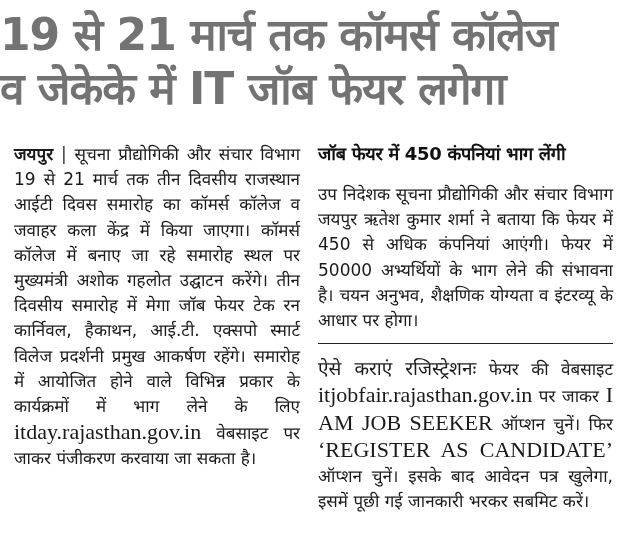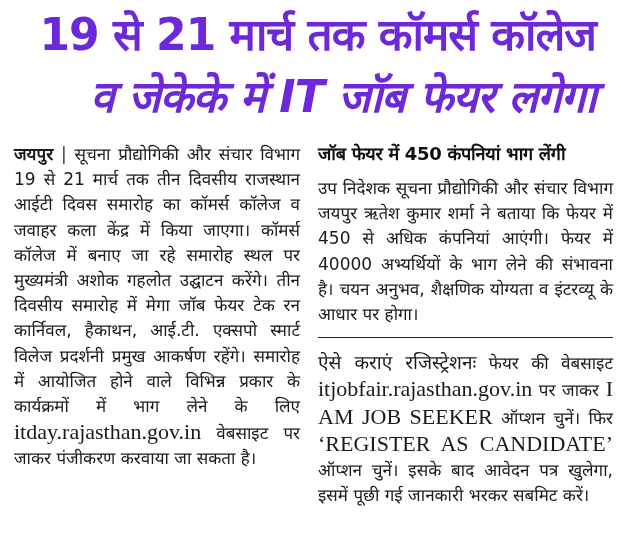--- a/index.html
+++ b/index.html
@@ -1,35 +1,35 @@
 <!DOCTYPE html>
 <html><head>
 <meta charset="utf-8">
 <style>
   html, body { margin:0; padding:0; background:#ffffff; }
   body { width:621px; height:559px; overflow:hidden; position:relative; color:#111; }
   .headline {
     position:absolute; left:0; top:0; width:596px;
     font-family:"DejaVu Sans", sans-serif; font-weight:bold;
-    text-align:right; color:#6d28d9; letter-spacing:-1px;
+    text-align:left; color:#737373; letter-spacing:-1px;
   }
   .hl1 { top:4px; font-size:44px; line-height:62px; }
-  .hl2 { top:66px; font-size:44px; line-height:62px;font-style:italic; }
+  .hl2 { top:58px; font-size:44px; line-height:62px; }
   .col {
     position:absolute; top:142px;
     font-family:"DejaVu Sans", sans-serif; font-size:17px; line-height:25.2px;
     text-align:justify; color:#1a1a1a;
   }
   .col-left { left:14px; width:286px; }
   .col-right { left:318px; width:295px; }
   .dateline { font-weight:bold; }
   .pipe { font-weight:normal; color:#333; }
   .sub-head {
     font-family:"DejaVu Sans", sans-serif; font-weight:bold; font-size:18px;
-    line-height:24px; margin:0 0 10px 0; color:#111; white-space:nowrap; letter-spacing:-0.3px;
+    line-height:24px; margin:0 0 16px 0; color:#111; white-space:nowrap; letter-spacing:-0.3px;
   }
   .rule { border:none; border-top:1.5px solid #222; margin:10px 0 12px 0; }
   .reg-head { font-weight:normal; font-size:19px; }
   .serif { font-family:"Liberation Serif", serif; font-size:22px; }
   p { margin:0; }
 </style>
 </head>
 <body>
 
 <div>
@@ -41,21 +41,21 @@
       <span class="dateline">जयपुर</span>
       <span class="pipe">|</span>
       <span>सूचना प्रौद्योगिकी और संचार विभाग 19 से 21 मार्च तक तीन दिवसीय राजस्थान आईटी दिवस समारोह का कॉमर्स कॉलेज व जवाहर कला केंद्र में किया जाएगा। कॉमर्स कॉलेज में बनाए जा रहे समारोह स्थल पर मुख्यमंत्री अशोक गहलोत उद्घाटन करेंगे। तीन दिवसीय समारोह में मेगा जॉब फेयर टेक रन कार्निवल, हैकाथन, आई.टी. एक्सपो स्मार्ट विलेज प्रदर्शनी प्रमुख आकर्षण रहेंगे। समारोह में आयोजित होने वाले विभिन्न प्रकार के कार्यक्रमों में भाग लेने के लिए</span>
       <span class="serif">itday.rajasthan.gov.in</span>
       <span>वेबसाइट पर जाकर पंजीकरण करवाया जा सकता है।</span>
     </p>
   </div>
 
   <div class="col col-right">
     <div class="sub-head">जॉब फेयर में 450 कंपनियां भाग लेंगी</div>
-    <p>उप निदेशक सूचना प्रौद्योगिकी और संचार विभाग जयपुर ऋतेश कुमार शर्मा ने बताया कि फेयर में 450 से अधिक कंपनियां आएंगी। फेयर में 40000 अभ्यर्थियों के भाग लेने की संभावना है। चयन अनुभव, शैक्षणिक योग्यता व इंटरव्यू के आधार पर होगा।</p>
+    <p>उप निदेशक सूचना प्रौद्योगिकी और संचार विभाग जयपुर ऋतेश कुमार शर्मा ने बताया कि फेयर में 450 से अधिक कंपनियां आएंगी। फेयर में 50000 अभ्यर्थियों के भाग लेने की संभावना है। चयन अनुभव, शैक्षणिक योग्यता व इंटरव्यू के आधार पर होगा।</p>
     <hr class="rule">
     <p>
       <span class="reg-head">ऐसे कराएं रजिस्ट्रेशनः</span>
       <span>फेयर की वेबसाइट</span>
       <span class="serif">itjobfair.rajasthan.gov.in</span>
       <span>पर जाकर</span>
       <span class="serif">I AM JOB SEEKER</span>
       <span>ऑप्शन चुनें। फिर</span>
       <span class="serif">‘REGISTER AS CANDIDATE’</span>
       <span>ऑप्शन चुनें। इसके बाद आवेदन पत्र खुलेगा, इसमें पूछी गई जानकारी भरकर सबमिट करें।</span>

